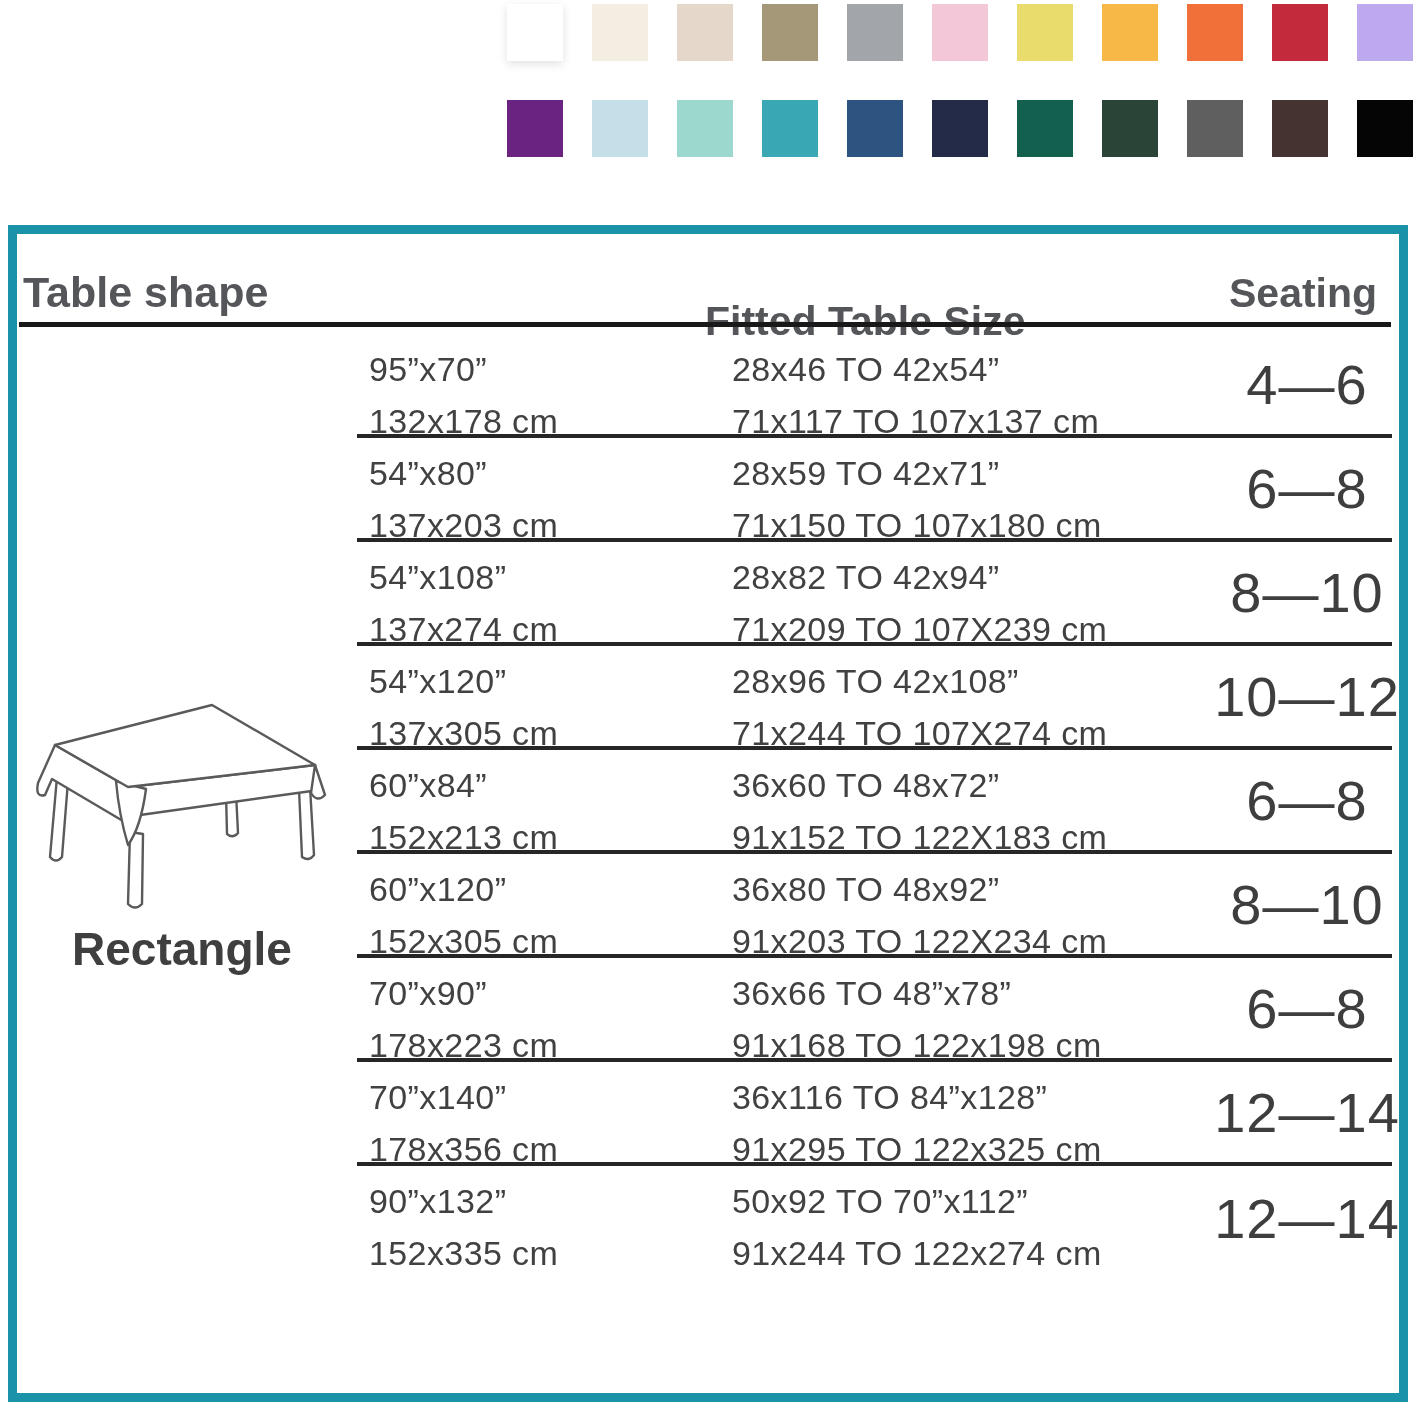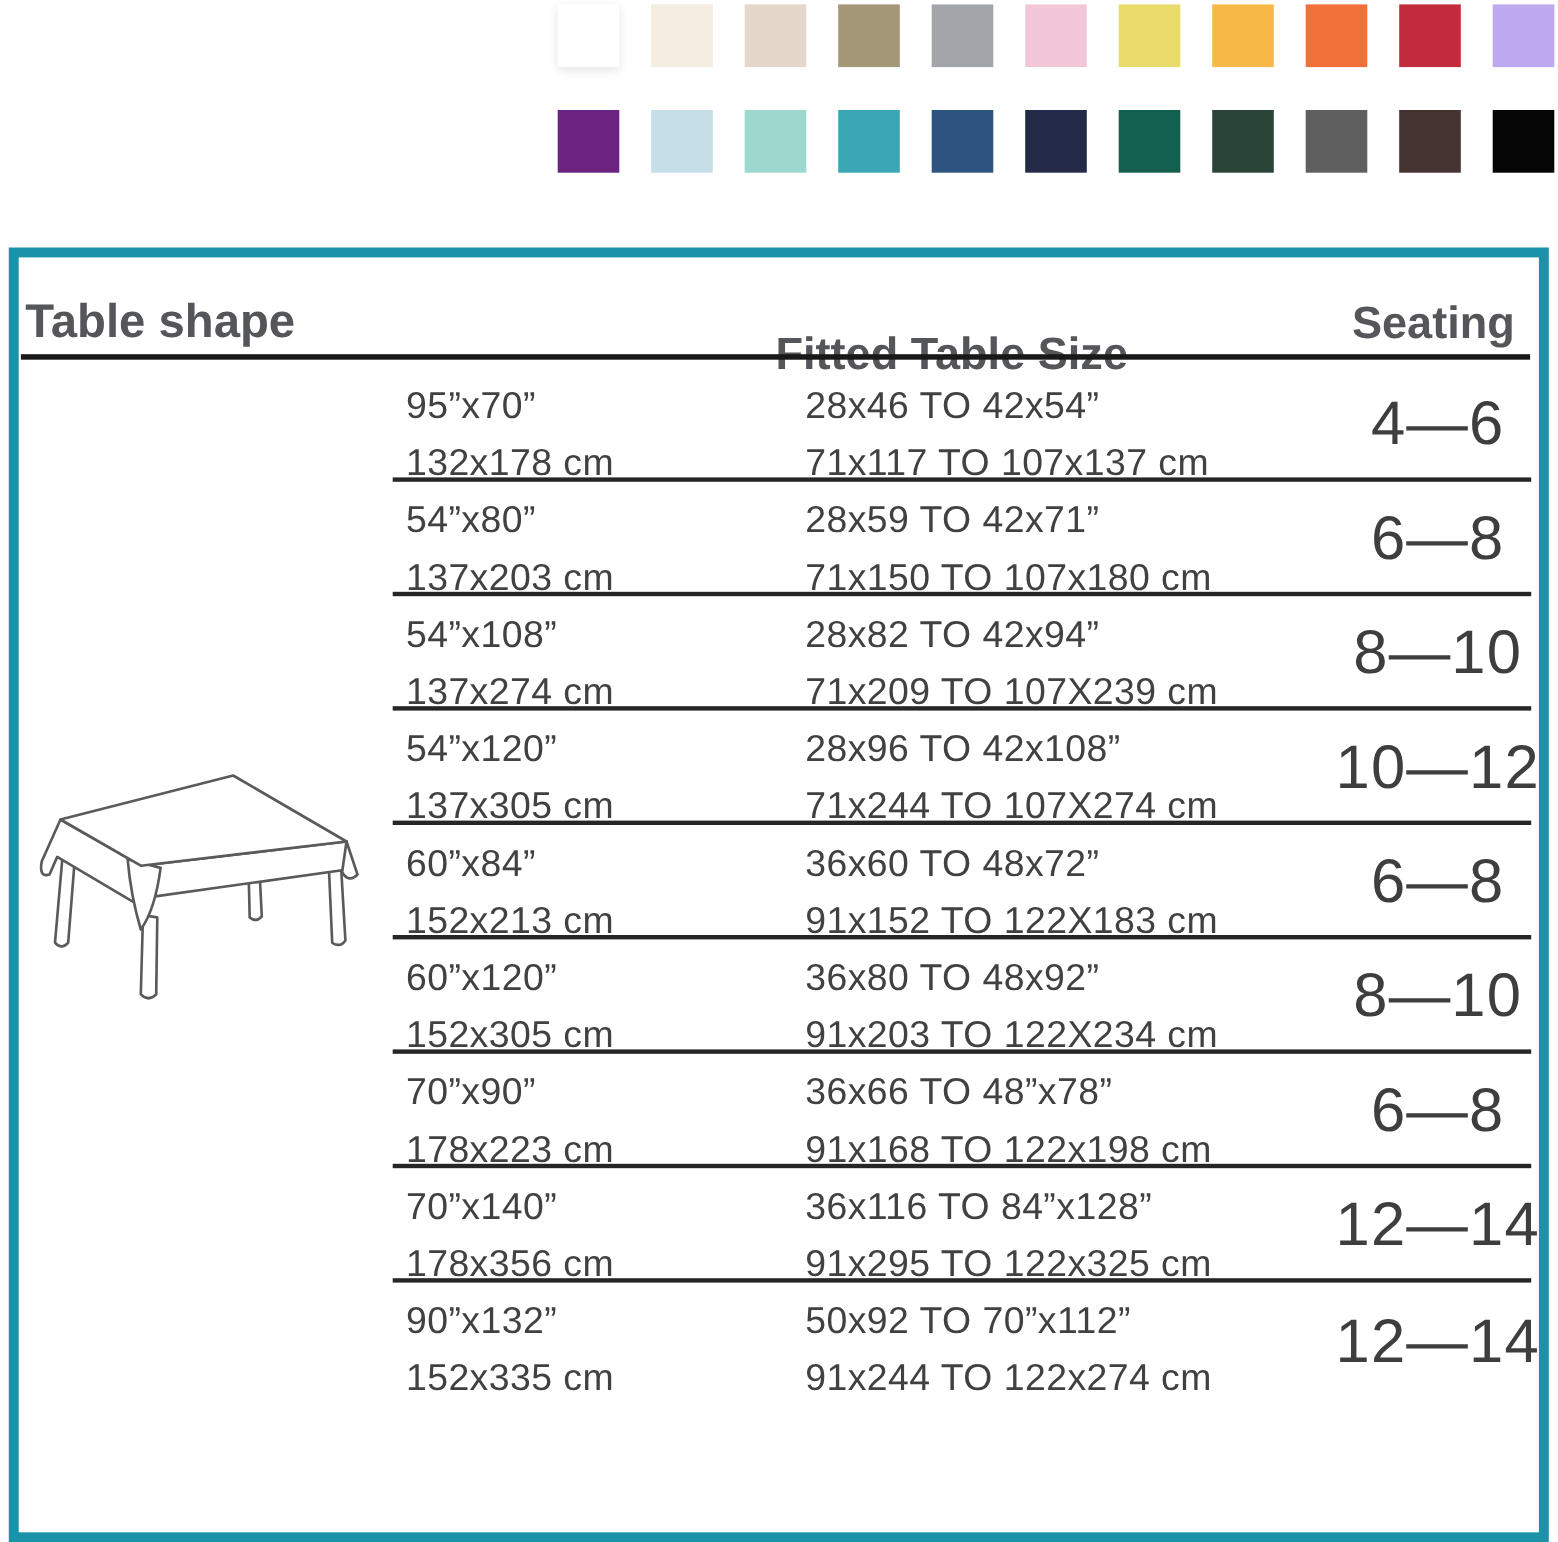--- a/index.html
+++ b/index.html
@@ -97,20 +97,21 @@
 
         <path d="M295 68 L305 98 Q297 106 291 96 Z"></path>
 
         <path d="M35 48 L108 90 L103 124 L32 82 L25 98 Q15 101 18 86 Z"></path>
 
         <path d="M96 84 L126 92 Q121 130 108 148 Q99 118 96 84 Z"></path>
 
         <path d="M35 48 L192 8 L295 68 L108 90 Z"></path>
       </g>
     </svg>
+    <div class="shape-label">Rectangle</div>
 
     <div class="rows">
 
       <div class="row">
         <div class="cell cloth">
           <div class="l1">95”x70”</div>
           <div class="l2">132x178 cm</div>
         </div>
         <div class="cell fitted">
           <div class="l1">28x46 TO 42x54”</div>

